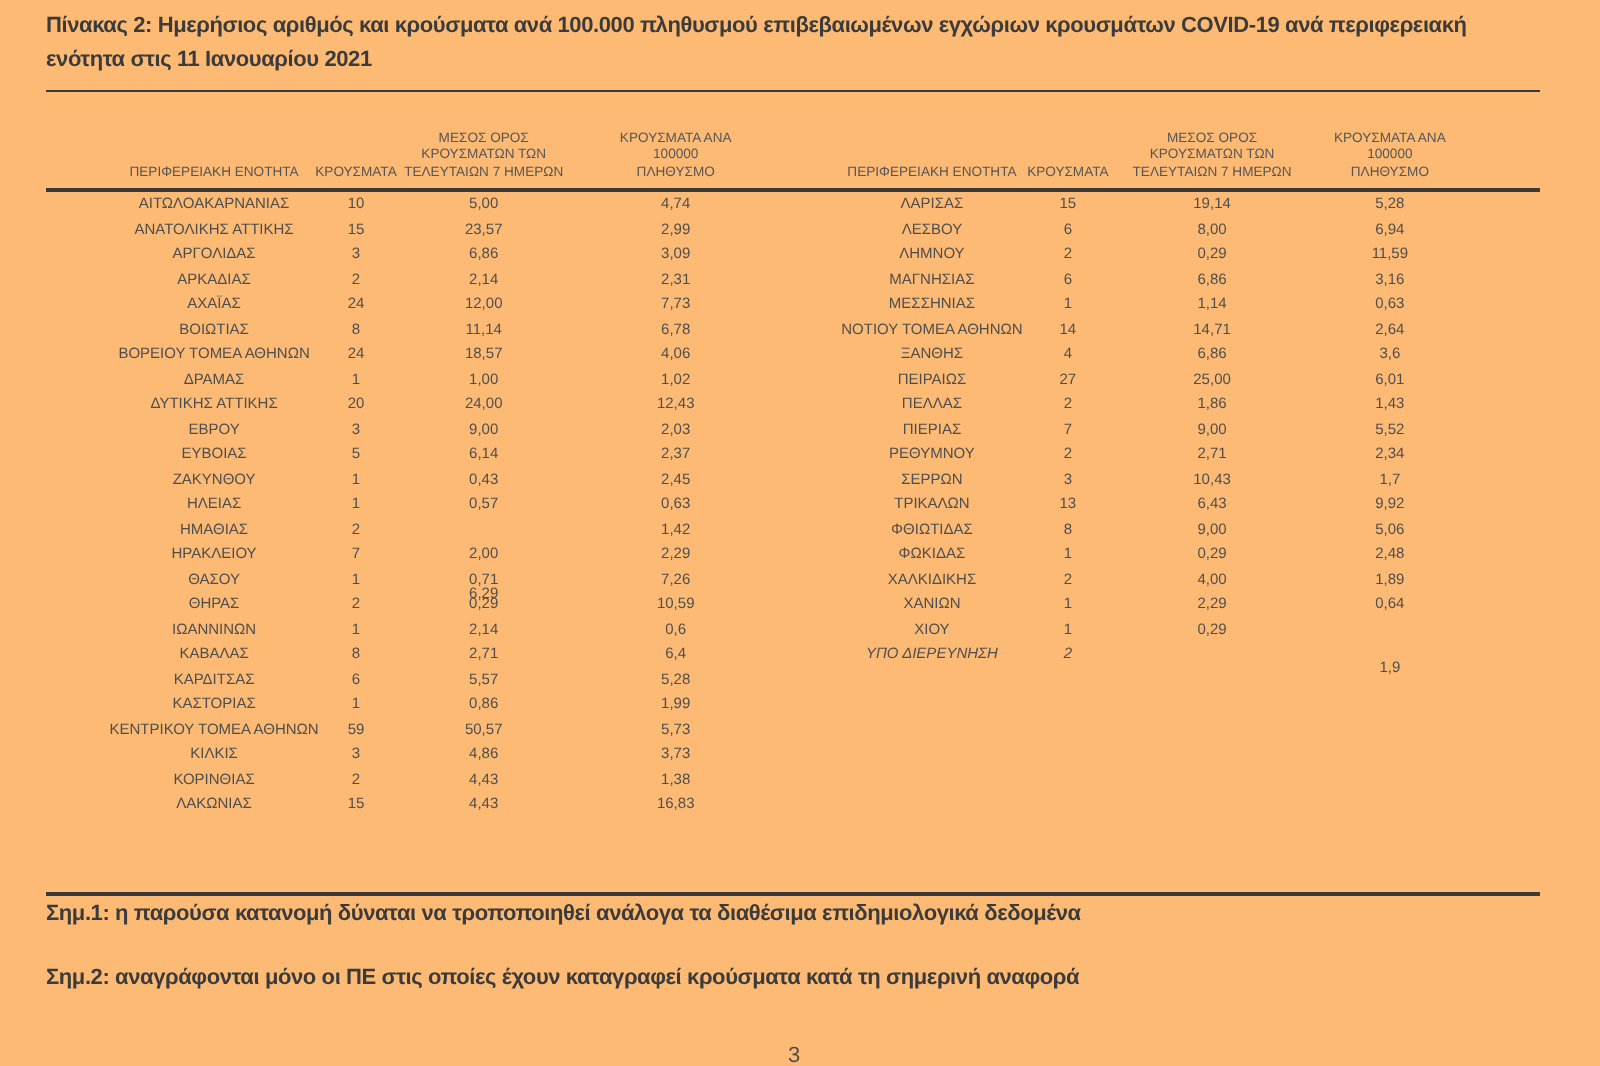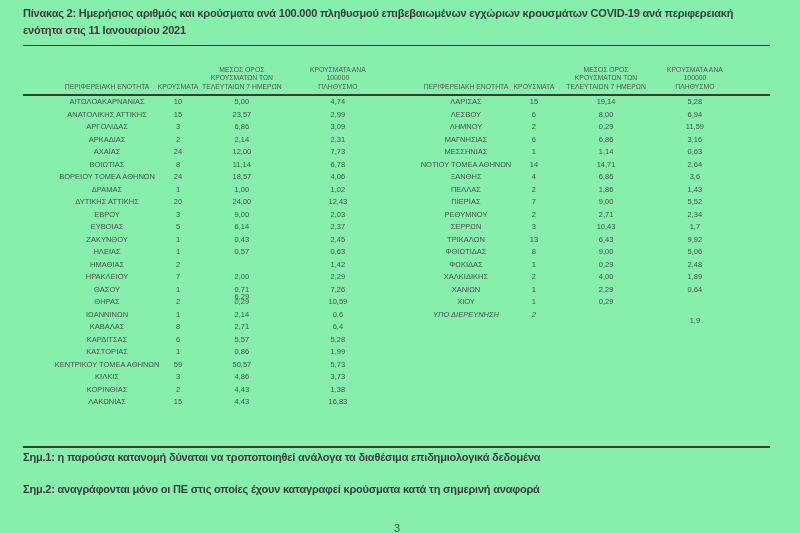--- a/index.html
+++ b/index.html
@@ -1,17 +1,17 @@
 <!DOCTYPE html>
 <html><head>
 <meta charset="utf-8">
 <style>
   html,body { margin:0; padding:0; background:#ffffff; }
   .page {
-    position:relative; width:800px; height:533px; background:#86efac;
+    position:relative; width:800px; height:533px; background:#fdba74;
     font-family:"Liberation Sans", sans-serif; overflow:hidden;
   }
   .title {
     position:absolute; left:23px; top:5px; width:733px;
     font-size:11px; font-weight:600; line-height:17px;
     color:#3b3b3b; letter-spacing:-0.2px;
   }
   .table-wrap {
     position:absolute; left:23px; top:45px; width:747px;
     border-top:1px solid #3a3a3a;
@@ -262,20 +262,26 @@
             <div class="tcell" style="left: 56.1%;">14,71</div>
             <div class="tcell" style="left: 79.9%;">2,64</div>
           </div>
           <div class="trow">
             <div class="tcell" style="left: 18.6%;">ΞΑΝΘΗΣ</div>
             <div class="tcell" style="left: 36.8%;">4</div>
             <div class="tcell" style="left: 56.1%;">6,86</div>
             <div class="tcell" style="left: 79.9%;">3,6</div>
           </div>
           <div class="trow">
+            <div class="tcell" style="left: 18.6%;">ΠΕΙΡΑΙΩΣ</div>
+            <div class="tcell" style="left: 36.8%;">27</div>
+            <div class="tcell" style="left: 56.1%;">25,00</div>
+            <div class="tcell" style="left: 79.9%;">6,01</div>
+          </div>
+          <div class="trow">
             <div class="tcell" style="left: 18.6%;">ΠΕΛΛΑΣ</div>
             <div class="tcell" style="left: 36.8%;">2</div>
             <div class="tcell" style="left: 56.1%;">1,86</div>
             <div class="tcell" style="left: 79.9%;">1,43</div>
           </div>
           <div class="trow">
             <div class="tcell" style="left: 18.6%;">ΠΙΕΡΙΑΣ</div>
             <div class="tcell" style="left: 36.8%;">7</div>
             <div class="tcell" style="left: 56.1%;">9,00</div>
             <div class="tcell" style="left: 79.9%;">5,52</div>

